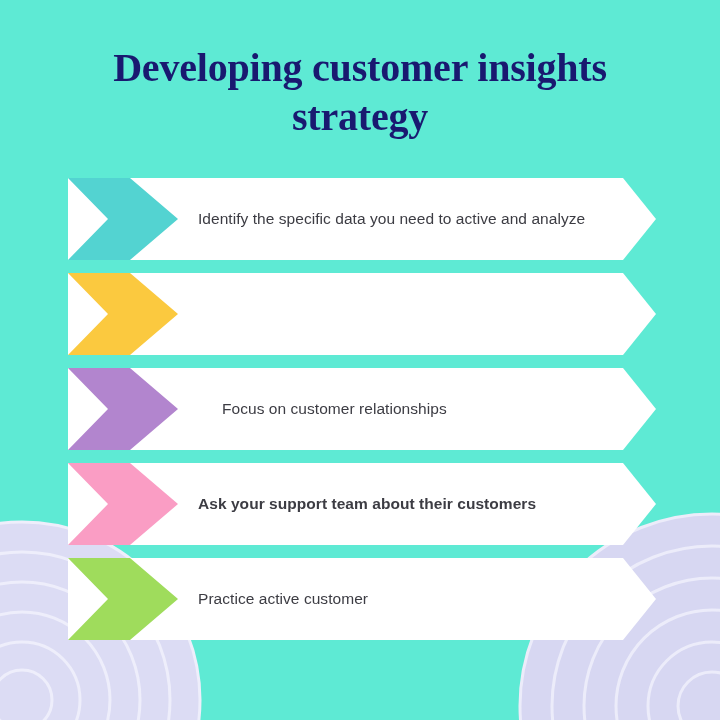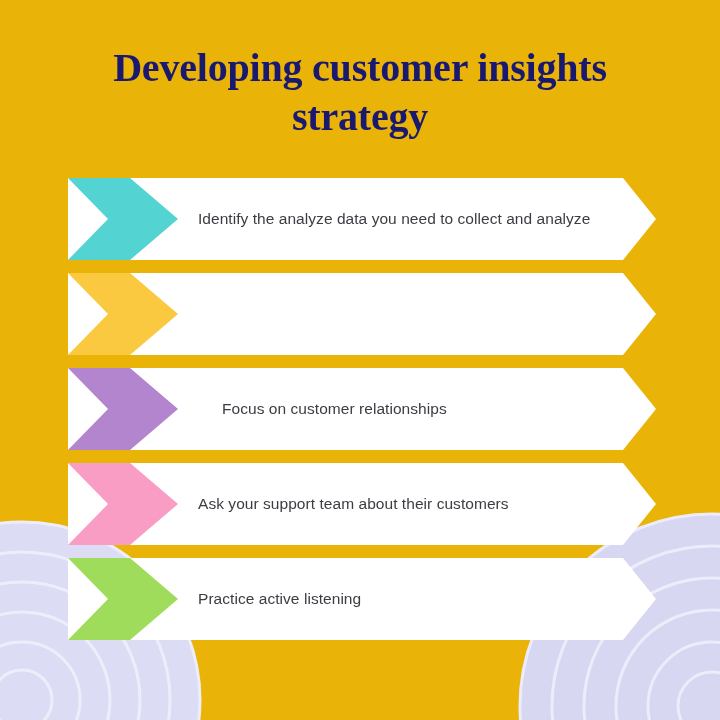--- a/index.html
+++ b/index.html
@@ -96,21 +96,21 @@
     font-family: "Liberation Sans", sans-serif;
     font-size: 15.5px;
     line-height: 1.42;
     color: #3c3c43;
     letter-spacing: 0.05px;
   }
 </style>
 </head>
 <body style="background: rgb(240, 240, 252);">
 
-<div id="infographic" style="background: #eab308;">
+<div id="infographic" style="background: #5eead4;">
 
   <div class="decor-layer">
     <svg viewBox="0 0 720 720" xmlns="http://www.w3.org/2000/svg" aria-hidden="true">
       <defs>
         <clipPath id="clipAll">
             <rect x="0" y="0" width="720" height="720"></rect>
           </clipPath>
       </defs>
       <g clip-path="url(#clipAll)">
 
@@ -147,21 +147,21 @@
       <div class="banner">
         <svg viewBox="0 0 588 82" xmlns="http://www.w3.org/2000/svg" aria-hidden="true">
           <polygon points="0,0 555,0 588,41 555,82 0,82" fill="#ffffff"></polygon>
         </svg>
       </div>
       <div class="chevron">
         <svg viewBox="0 0 110 82" xmlns="http://www.w3.org/2000/svg" aria-hidden="true">
           <polygon points="0,0 62,0 110,41 62,82 0,82 40,41" fill="#53d3d1"></polygon>
         </svg>
       </div>
-      <div class="step-text" style="color: rgb(60, 60, 67);">Identify the analyze data you need to collect and analyze</div>
+      <div class="step-text" style="color: rgb(60, 60, 67);">Identify the specific data you need to active and analyze</div>
     </div>
 
     <div class="step-row">
       <div class="banner">
         <svg viewBox="0 0 588 82" xmlns="http://www.w3.org/2000/svg" aria-hidden="true">
           <polygon points="0,0 555,0 588,41 555,82 0,82" fill="#ffffff"></polygon>
         </svg>
       </div>
       <div class="chevron">
         <svg viewBox="0 0 110 82" xmlns="http://www.w3.org/2000/svg" aria-hidden="true">
@@ -188,31 +188,31 @@
       <div class="banner">
         <svg viewBox="0 0 588 82" xmlns="http://www.w3.org/2000/svg" aria-hidden="true">
           <polygon points="0,0 555,0 588,41 555,82 0,82" fill="#ffffff"></polygon>
         </svg>
       </div>
       <div class="chevron">
         <svg viewBox="0 0 110 82" xmlns="http://www.w3.org/2000/svg" aria-hidden="true">
           <polygon points="0,0 62,0 110,41 62,82 0,82 40,41" fill="#fa9dc4"></polygon>
         </svg>
       </div>
-      <div class="step-text" style="color: rgb(60, 60, 67);">Ask your support team about their customers</div>
+      <div class="step-text" style="color: rgb(60, 60, 67); font-weight: bold;">Ask your support team about their customers</div>
     </div>
 
     <div class="step-row">
       <div class="banner">
         <svg viewBox="0 0 588 82" xmlns="http://www.w3.org/2000/svg" aria-hidden="true">
           <polygon points="0,0 555,0 588,41 555,82 0,82" fill="#ffffff"></polygon>
         </svg>
       </div>
       <div class="chevron">
         <svg viewBox="0 0 110 82" xmlns="http://www.w3.org/2000/svg" aria-hidden="true">
           <polygon points="0,0 62,0 110,41 62,82 0,82 40,41" fill="#9fdc5c"></polygon>
         </svg>
       </div>
-      <div class="step-text" style="color: rgb(60, 60, 67);">Practice active listening</div>
+      <div class="step-text" style="color: rgb(60, 60, 67);">Practice active customer</div>
     </div>
 
   </div>
 </div>
 
 </body></html>

